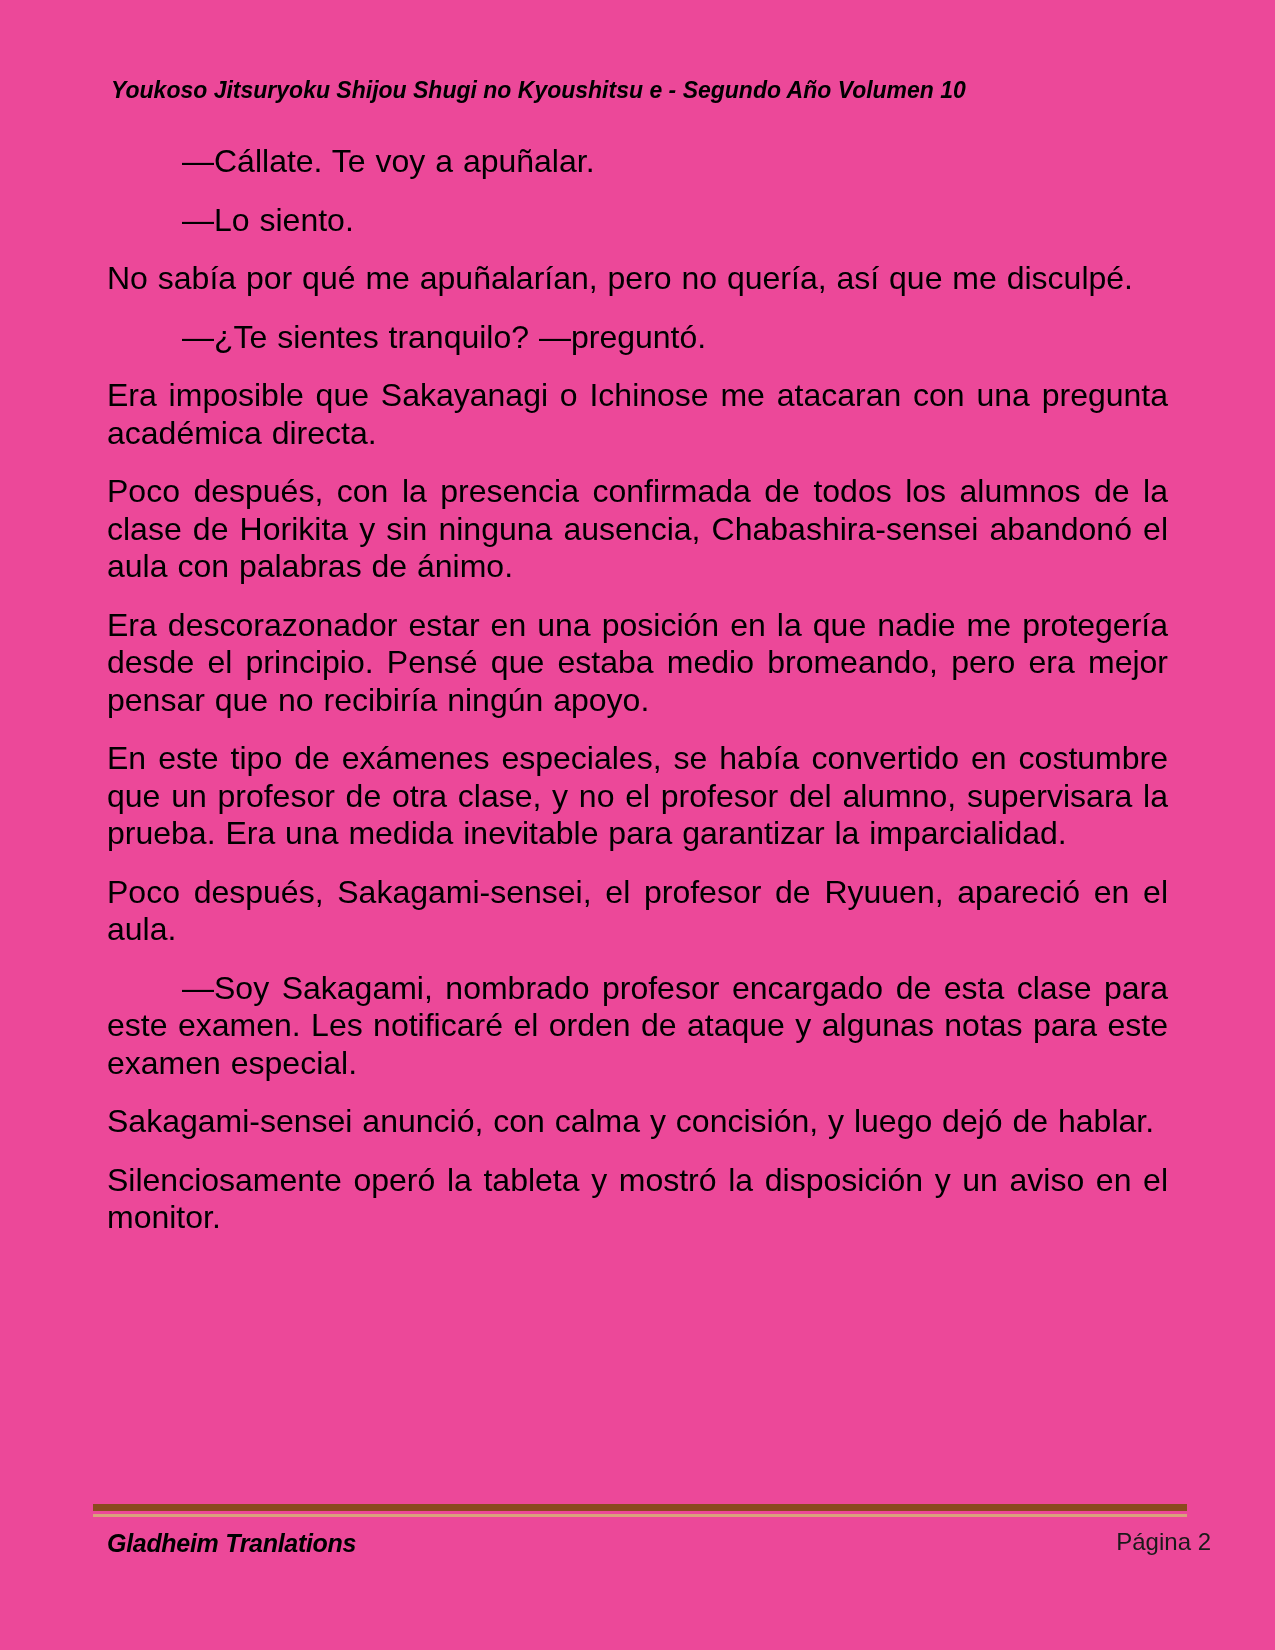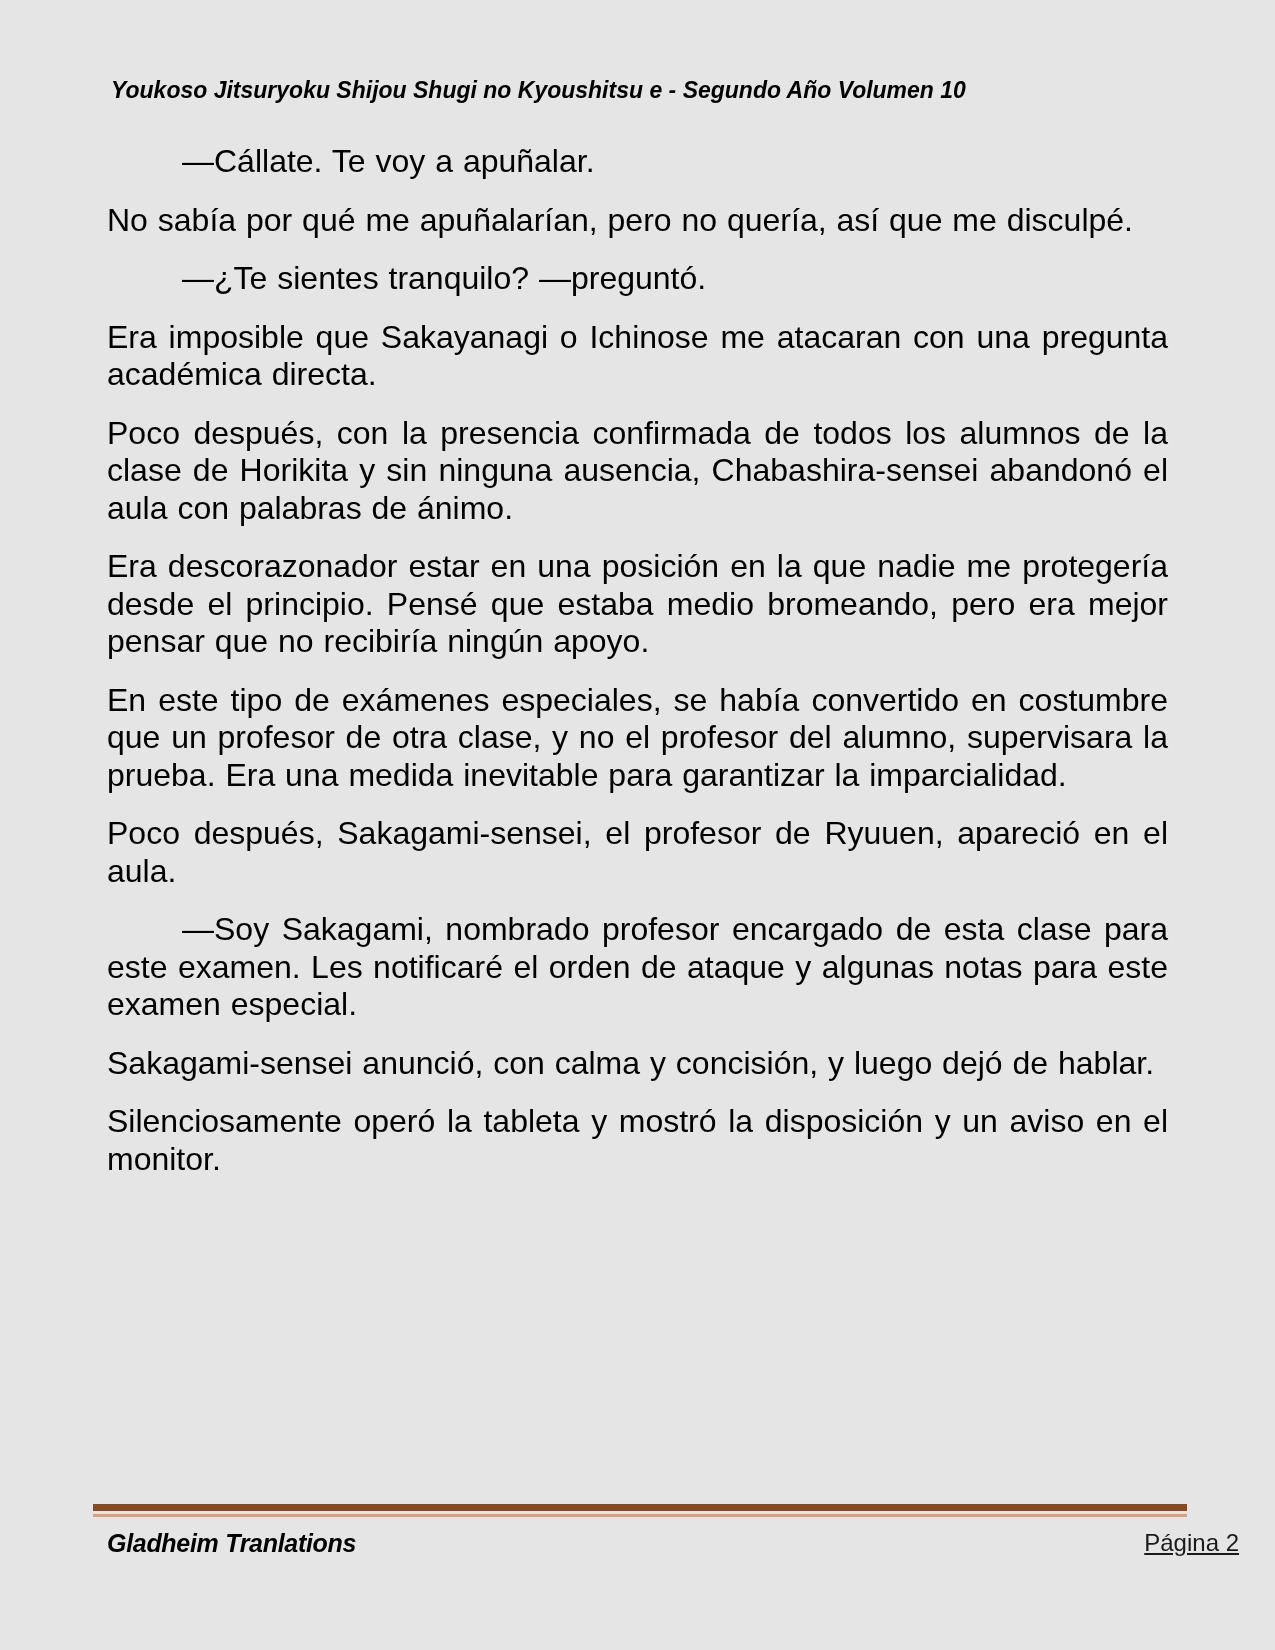--- a/index.html
+++ b/index.html
@@ -4,21 +4,21 @@
 <style>
   html, body {
     margin: 0;
     padding: 0;
     background: #ffffff;
   }
   .page {
     position: relative;
     width: 1275px;
     height: 1650px;
-    background: #e5e5e5;
+    background: #ec4899;
     color: #000000;
     font-family: "Liberation Sans", sans-serif;
     overflow: hidden;
     box-sizing: border-box;
   }
   
   .doc-header {
     padding: 76px 107px 0 111px;
   }
   .header-title {
@@ -59,50 +59,50 @@
   .rule-thick {
     height: 7px;
     margin-bottom: 3px;
   }
   .rule-thin {
     height: 3px;
   }
   .footer-row {
     display: flex;
     justify-content: space-between;
-    align-items: center;
-    margin: 11px 36px 0 107px;
+    align-items: flex-start;
+    margin: 11px 64px 0 107px;
   }
   .footer-brand {
     font-size: 25px;
     font-weight: 800;
     font-style: italic;
     letter-spacing: -0.3px;
     transform: scaleY(1.04);
     transform-origin: left top;
   }
   .footer-page {
     font-size: 24px;
     font-weight: 400;
     color: #1a1a1a;
-    text-decoration: underline;
   }
 </style>
 </head>
 <body>
 
 <div class="page">
 
   <header class="doc-header">
     <h1 class="header-title">Youkoso Jitsuryoku Shijou Shugi no Kyoushitsu e - Segundo Año Volumen 10</h1>
   </header>
 
   <main class="doc-body">
     <div id="paragraphs" style="color: rgb(0, 0, 0);">
         <p class="para indent">—Cállate. Te voy a apuñalar.</p>
+        <p class="para indent">—Lo siento.</p>
         <p class="para">No sabía por qué me apuñalarían, pero no quería, así que me disculpé.</p>
         <p class="para indent">—¿Te sientes tranquilo? —preguntó.</p>
         <p class="para">Era imposible que Sakayanagi o Ichinose me atacaran con una pregunta académica directa.</p>
         <p class="para">Poco después, con la presencia confirmada de todos los alumnos de la clase de Horikita y sin ninguna ausencia, Chabashira-sensei abandonó el aula con palabras de ánimo.</p>
         <p class="para">Era descorazonador estar en una posición en la que nadie me protegería desde el principio. Pensé que estaba medio bromeando, pero era mejor pensar que no recibiría ningún apoyo.</p>
         <p class="para">En este tipo de exámenes especiales, se había convertido en costumbre que un profesor de otra clase, y no el profesor del alumno, supervisara la prueba. Era una medida inevitable para garantizar la imparcialidad.</p>
         <p class="para">Poco después, Sakagami-sensei, el profesor de Ryuuen, apareció en el aula.</p>
         <p class="para indent">—Soy Sakagami, nombrado profesor encargado de esta clase para este examen. Les notificaré el orden de ataque y algunas notas para este examen especial.</p>
         <p class="para">Sakagami-sensei anunció, con calma y concisión, y luego dejó de hablar.</p>
         <p class="para">Silenciosamente operó la tableta y mostró la disposición y un aviso en el monitor.</p>

